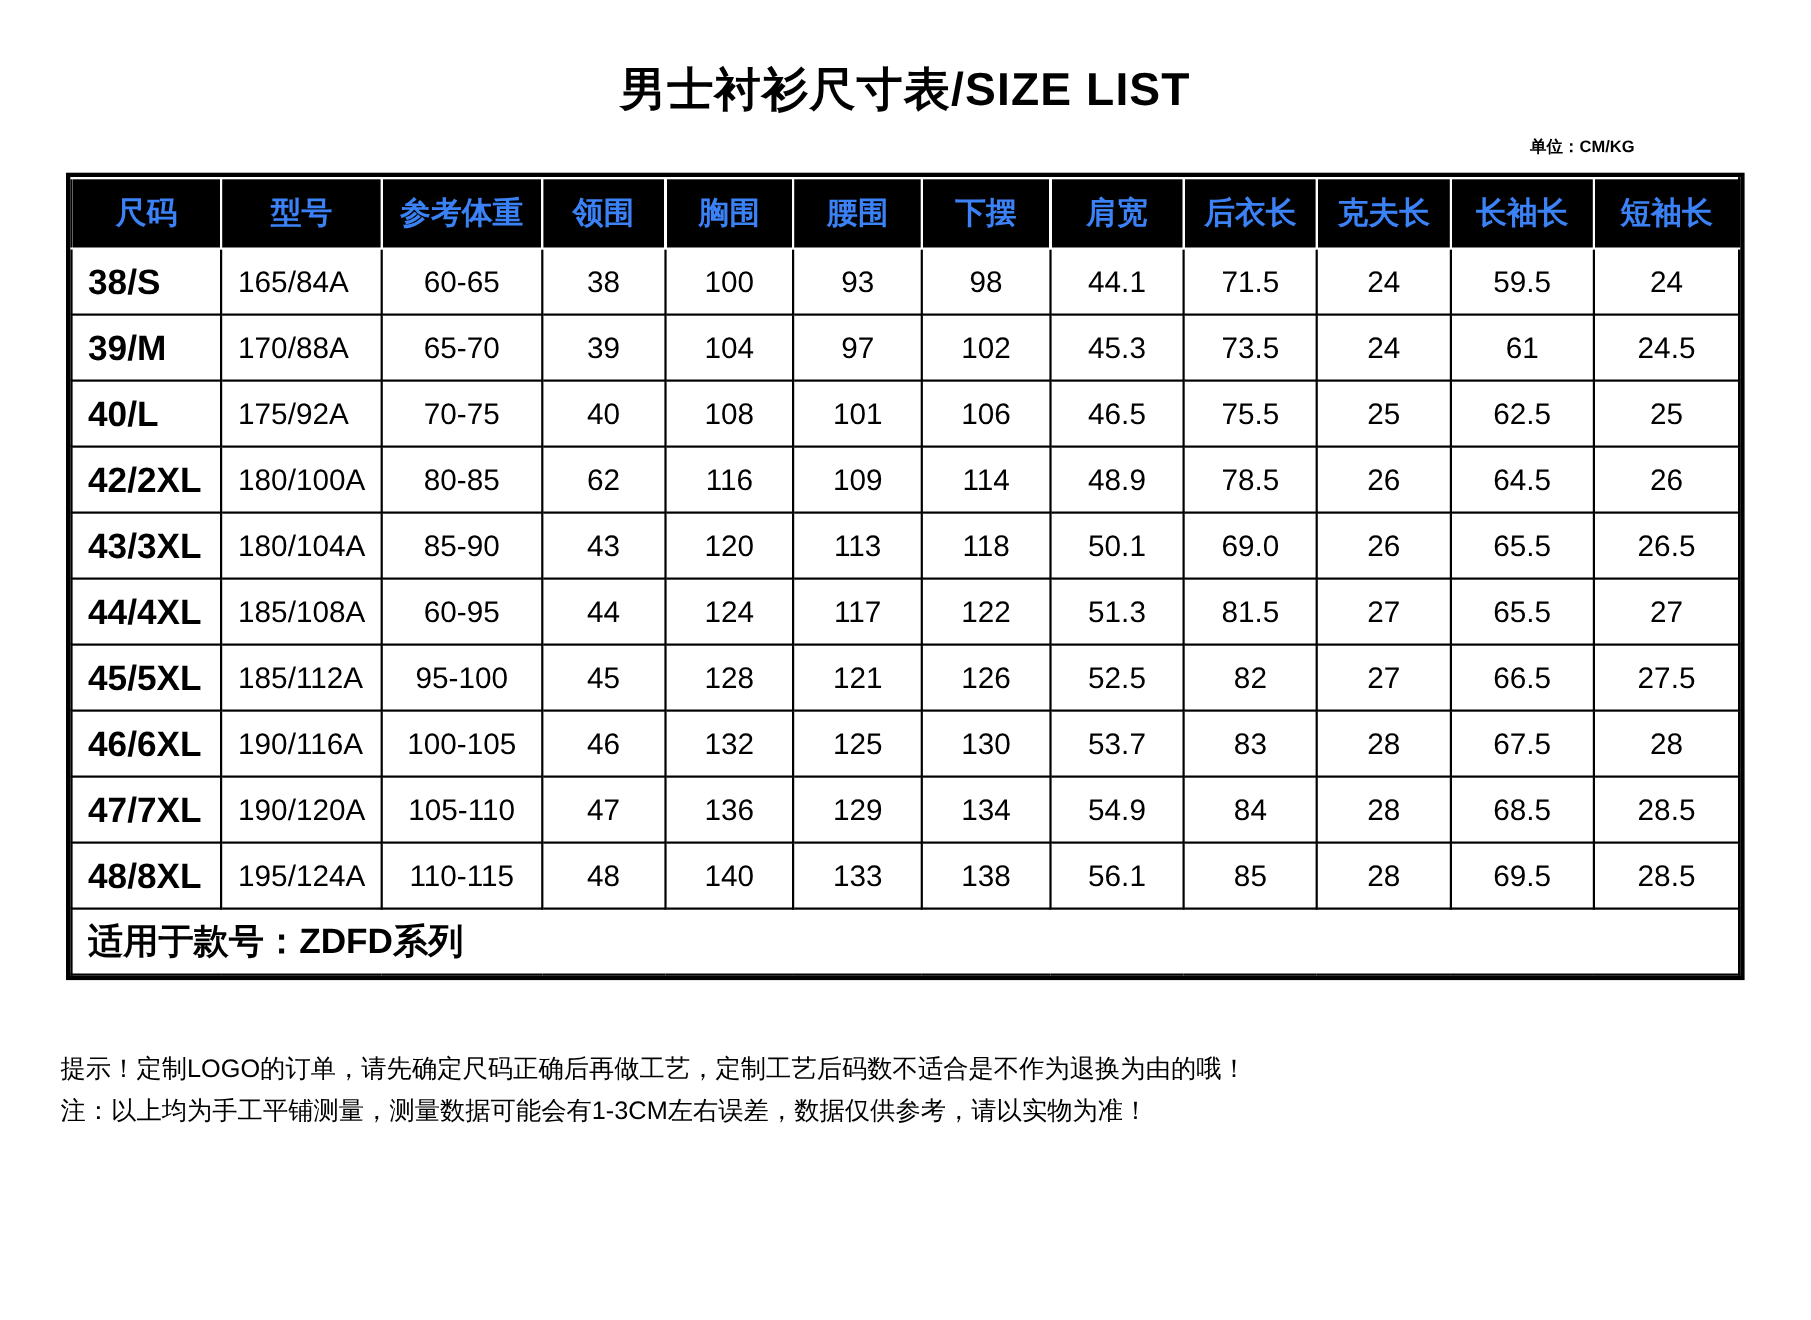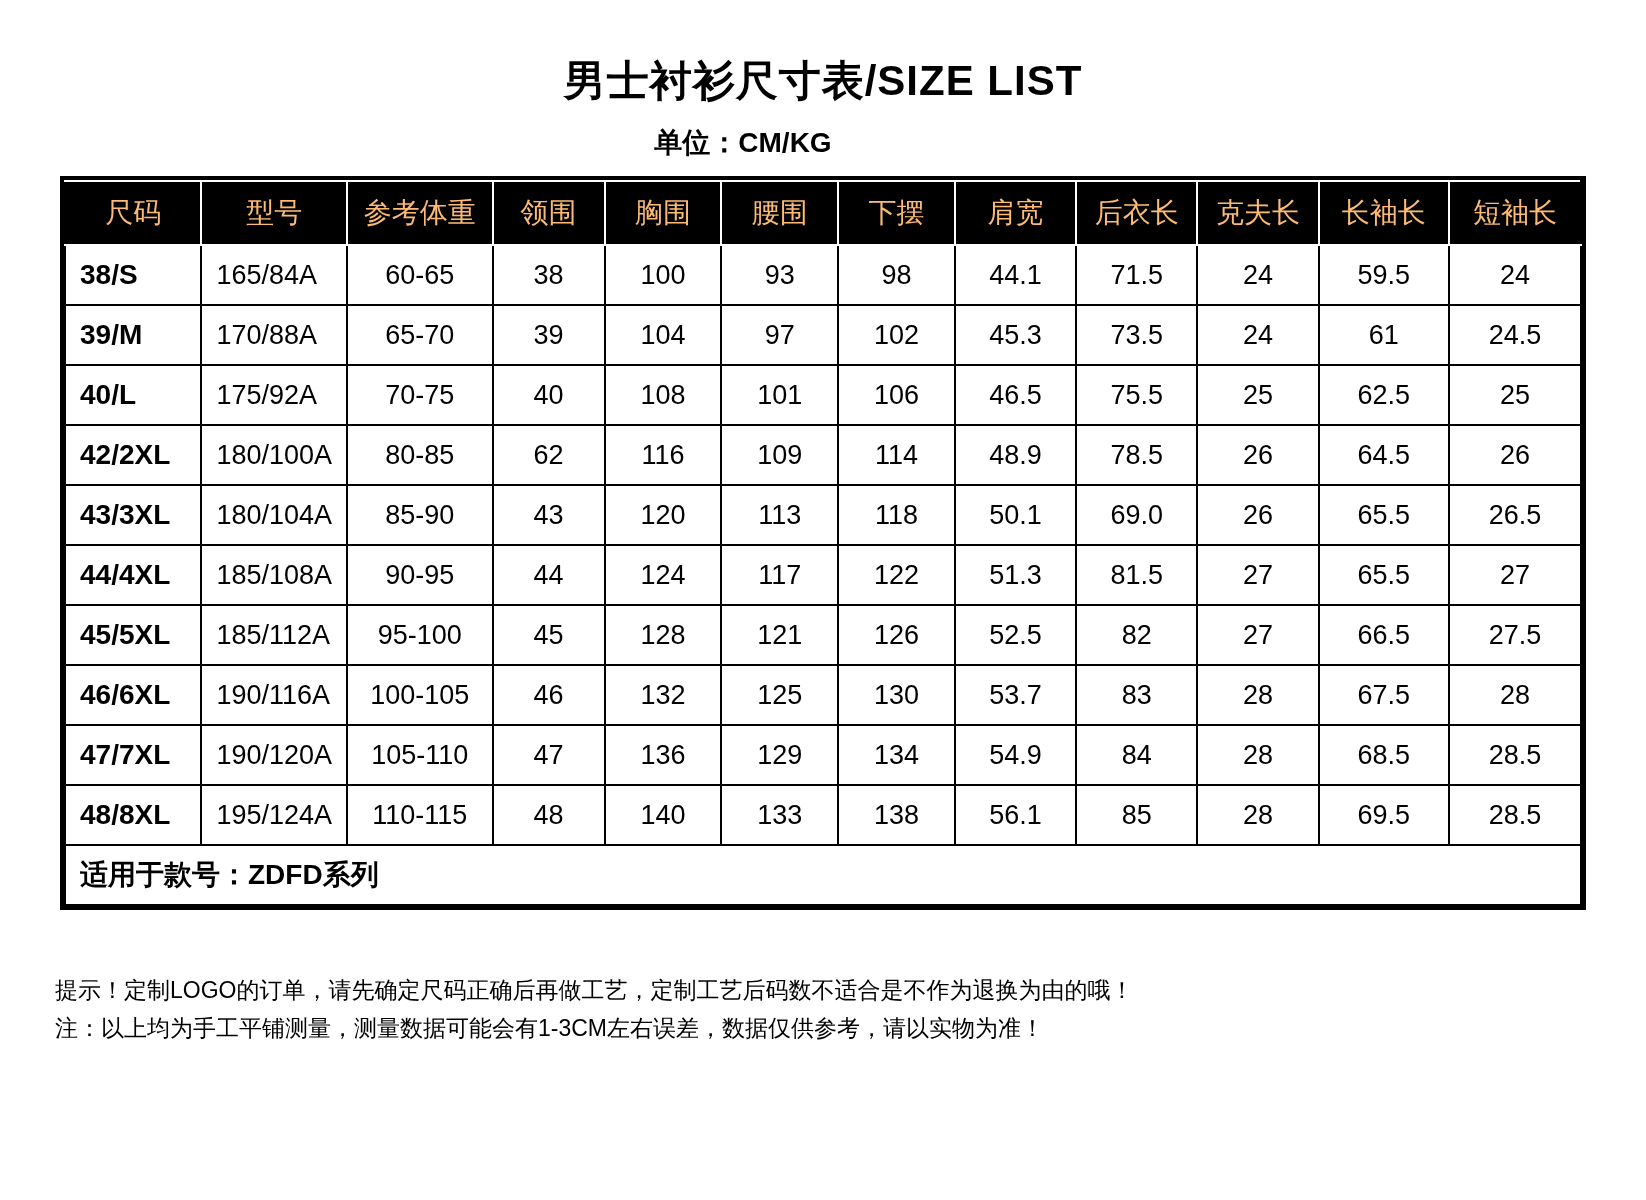--- a/index.html
+++ b/index.html
@@ -23,22 +23,22 @@
   }
   .title {
     text-align: center;
     font-size: 42px;
     font-weight: bold;
     letter-spacing: 1px;
     padding-top: 56px;
     line-height: 1.2;
   }
   .unit-line {
-    text-align: center;
-    font-size: 28px;
+    text-align: right;
+    font-size: 15px;
     font-weight: bold;
     padding-right: 160px;
     padding-top: 18px;
   }
   .table-wrap {
     margin: 14px 60px 0 60px;
     border: 4px solid #000;
     box-sizing: border-box;
   }
   table.size-table {
@@ -51,33 +51,33 @@
     border: 2px solid #000;
     text-align: center;
     font-size: 27px;
     height: 58px;
     padding: 0 2px;
     white-space: nowrap;
     overflow: hidden;
   }
   table.size-table thead th {
     background: #000000;
-    color: #fdba74;
-    font-weight: normal;
+    color: #3b82f6;
+    font-weight: bold;
     font-size: 28px;
     height: 62px;
     border-color: #ffffff;
   }
   table.size-table thead th:first-child { border-left-color: #000; }
   table.size-table thead th:last-child { border-right-color: #000; }
   table.size-table tbody td:first-child {
     font-weight: bold;
     text-align: left;
     padding-left: 14px;
-    font-size: 28px;
+    font-size: 32px;
   }
   table.size-table tbody td:nth-child(2) {
     text-align: left;
     padding-left: 14px;
   }
   .foot-row td {
     text-align: left !important;
     padding-left: 16px;
     font-size: 24px;
     height: 56px;
@@ -211,21 +211,21 @@
           <td>118</td>
           <td>50.1</td>
           <td>69.0</td>
           <td>26</td>
           <td>65.5</td>
           <td>26.5</td>
         </tr>
         <tr>
           <td>44/4XL</td>
           <td>185/108A</td>
-          <td>90-95</td>
+          <td>60-95</td>
           <td>44</td>
           <td>124</td>
           <td>117</td>
           <td>122</td>
           <td>51.3</td>
           <td>81.5</td>
           <td>27</td>
           <td>65.5</td>
           <td>27</td>
         </tr>

